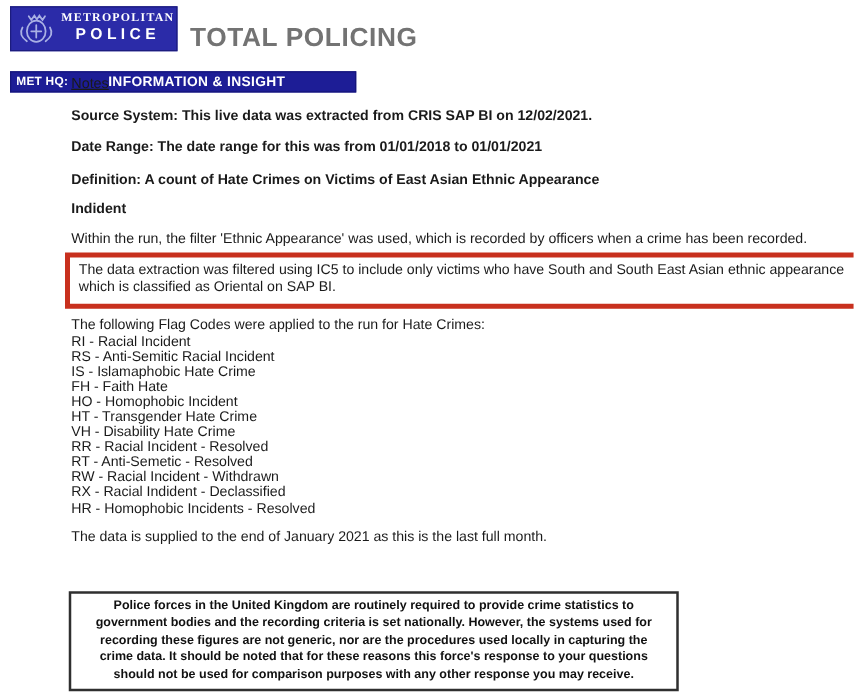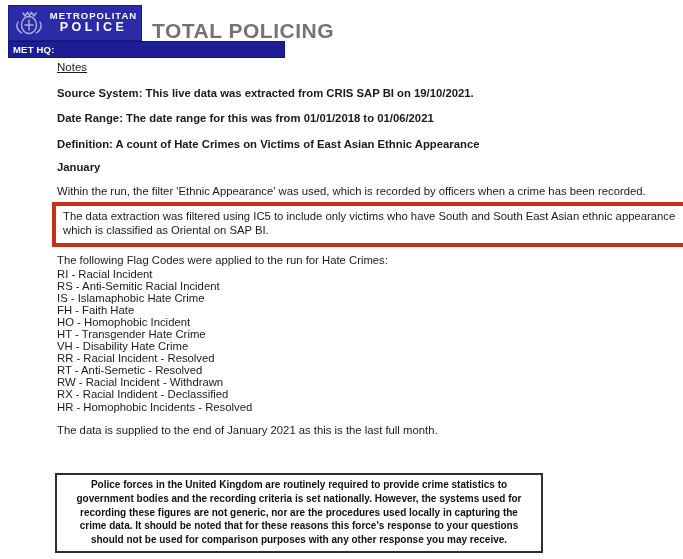--- a/index.html
+++ b/index.html
@@ -18,30 +18,30 @@
   .logo-row { display: flex; align-items: flex-end; }
   .logo-box {
     width: 134px; height: 36px;
     background: #2b2ba8;
     border: 1px solid #1c1c7e;
     display: flex; align-items: center;
     padding-left: 4px;
   }
   .crest { flex: 0 0 auto; margin-right: 4px; }
   .logo-text { color: #ffffff; text-align: center; flex: 1; line-height: 1.05; padding-right: 3px; }
-  .logo-line1 { font-size: 9.5px; font-weight: bold; letter-spacing: 1px; }
+  .logo-line1 { font-size: 9.5px; font-weight: bold; letter-spacing: 1px; font-family: Liberation Serif, serif; }
   .logo-line2 { font-size: 12.5px; font-weight: bold; letter-spacing: 3.5px; }
   .tagline {
     font-size: 21px; font-weight: bold;
     color: #737373; letter-spacing: 0.5px;
     margin-left: 10px; margin-bottom: -2px;
     white-space: nowrap;
   }
   .banner {
-    margin-top: 0;
+    margin-top: 16px;
     width: 277px; height: 17px;
     background: #1d1d96;
     border: 1px solid #14147a;
     color: #ffffff;
     display: flex; align-items: center;
     padding-left: 4px;
     white-space: nowrap;
     gap: 26px;
   }
   .banner-prefix { font-size: 9.5px; font-weight: bold; letter-spacing: 0.2px; }
@@ -109,31 +109,32 @@
         </svg>
         <div class="logo-text">
           <div class="logo-line1">METROPOLITAN</div>
           <div class="logo-line2">POLICE</div>
         </div>
       </div>
       <div class="tagline">TOTAL POLICING</div>
     </div>
     <div class="banner">
       <span class="banner-prefix">MET HQ:</span>
+      <span class="banner-text">INFORMATION &amp; INSIGHT</span>
     </div>
   </div>
 
   <div class="content">
     <div class="notes-heading">Notes</div>
 
-    <div class="bold-line">Source System: This live data was extracted from CRIS SAP BI on 19/10/2021.</div>
-    <div class="bold-line">Date Range: The date range for this was from 01/01/2018 to 01/06/2021</div>
+    <div class="bold-line">Source System: This live data was extracted from CRIS SAP BI on 12/02/2021.</div>
+    <div class="bold-line">Date Range: The date range for this was from 01/01/2018 to 01/01/2021</div>
     <div class="bold-line">Definition: A count of Hate Crimes on Victims of East Asian Ethnic Appearance</div>
 
-    <div class="caveats-heading">January</div>
+    <div class="caveats-heading">Indident</div>
     <div class="plain-line">Within the run, the filter 'Ethnic Appearance' was used, which is recorded by officers when a crime has been recorded.</div>
 
     <div class="highlight-box">
       <div>The data extraction was filtered using IC5 to include only victims who have South and South East Asian ethnic appearance which is classified as Oriental on SAP BI.</div>
     </div>
 
     <div class="flag-intro">The following Flag Codes were applied to the run for Hate Crimes:</div>
     <div class="flag-list">
       <div>RI - Racial Incident</div>
       <div>RS - Anti-Semitic Racial Incident</div>

